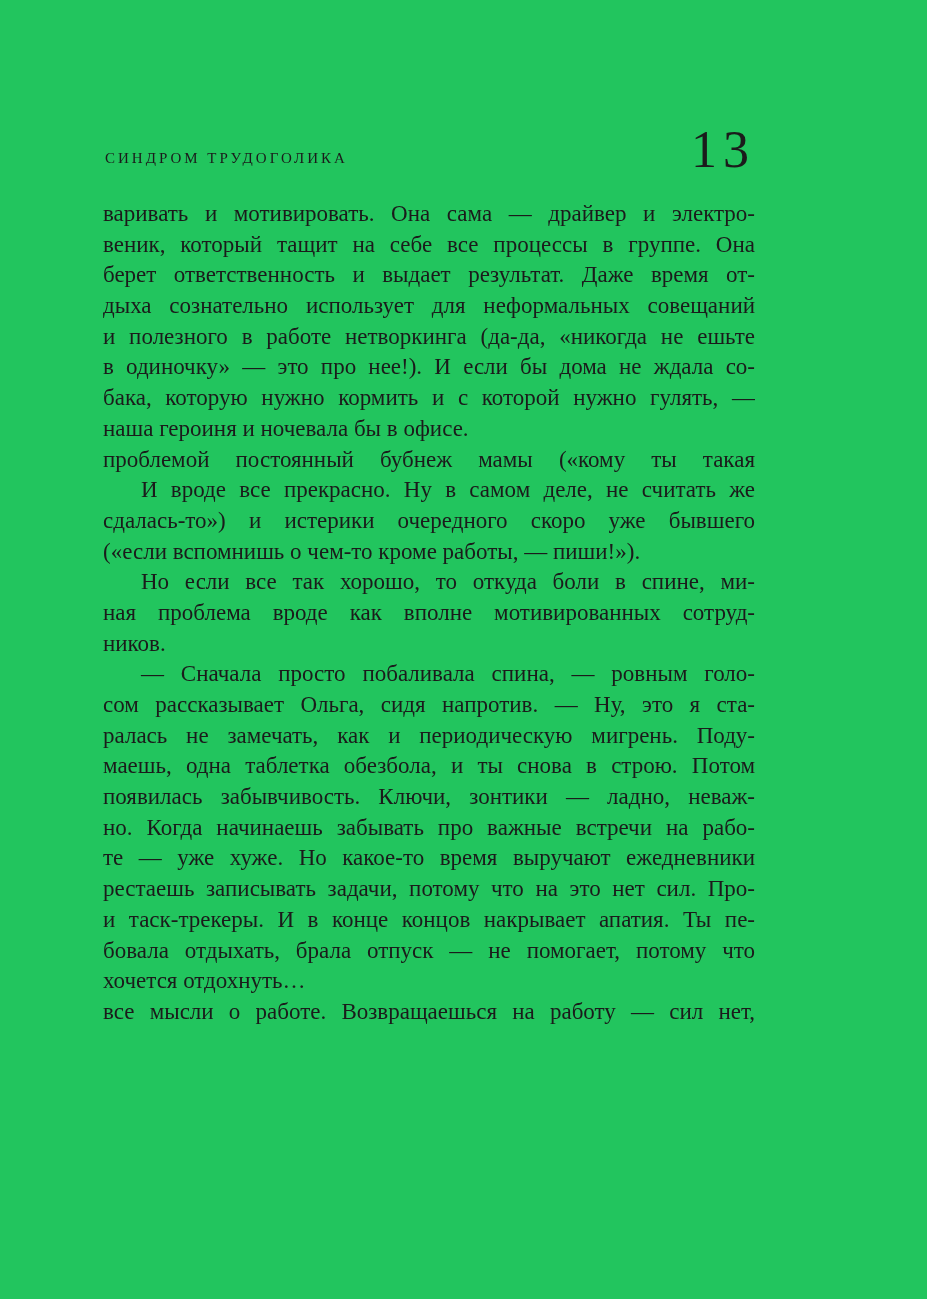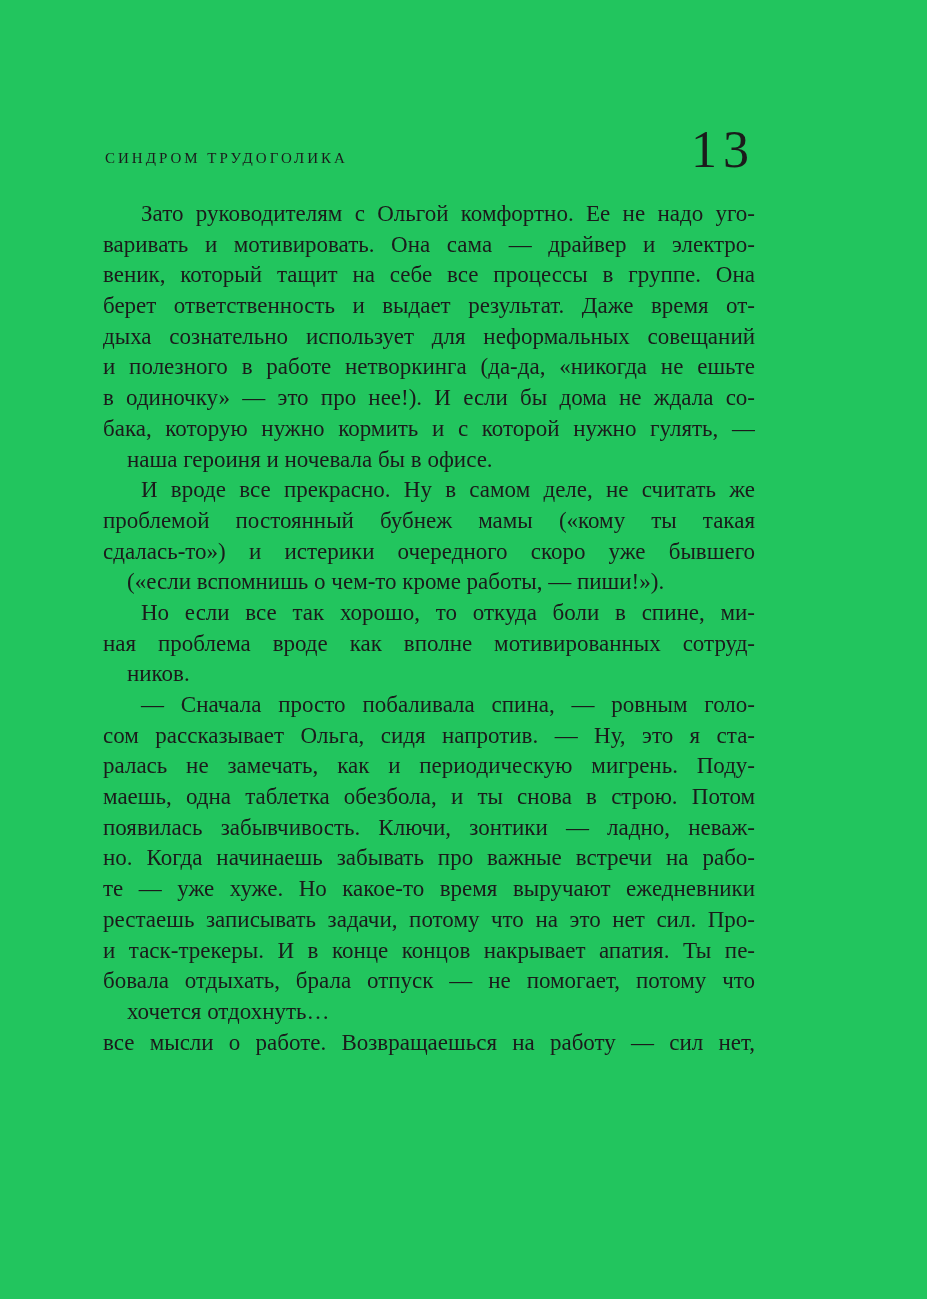--- a/index.html
+++ b/index.html
@@ -50,49 +50,47 @@
     line-height: 30.7px;
     overflow: hidden;
     text-align: justify;
     text-align-last: justify;
     white-space: nowrap;
   }
   .line.first { text-indent: 38px; }
   .line.last {
     text-align: right;
     text-align-last: left;
-    margin-left: 24px;
   }
 </style>
 </head>
 <body>
 
 <div class="page">
 
   <div class="running-head-title">СИНДРОМ ТРУДОГОЛИКА</div>
 
   <div class="running-head-number">13</div>
 
   <div class="text-block">
 
     <div class="para">
-      <div class="line first">Зато руководителям с Ольгой комфортно. Ее не надо уго-</div>
       <div class="line">варивать и мотивировать. Она сама — драйвер и электро-</div>
       <div class="line">веник, который тащит на себе все процессы в группе. Она</div>
       <div class="line">берет ответственность и выдает результат. Даже время от-</div>
       <div class="line">дыха сознательно использует для неформальных совещаний</div>
       <div class="line">и полезного в работе нетворкинга (да-да, «никогда не ешьте</div>
       <div class="line">в одиночку» — это про нее!). И если бы дома не ждала со-</div>
       <div class="line">бака, которую нужно кормить и с которой нужно гулять, —</div>
       <div class="line last">наша героиня и ночевала бы в офисе.</div>
     </div>
 
     <div class="para">
+      <div class="line">проблемой постоянный бубнеж мамы («кому ты такая</div>
       <div class="line first">И вроде все прекрасно. Ну в самом деле, не считать же</div>
-      <div class="line">проблемой постоянный бубнеж мамы («кому ты такая</div>
       <div class="line">сдалась-то») и истерики очередного скоро уже бывшего</div>
       <div class="line last">(«если вспомнишь о чем-то кроме работы, — пиши!»).</div>
     </div>
 
     <div class="para">
       <div class="line first">Но если все так хорошо, то откуда боли в спине, ми-</div>
       <div class="line">ная проблема вроде как вполне мотивированных сотруд-</div>
       <div class="line last">ников.</div>
     </div>
 

